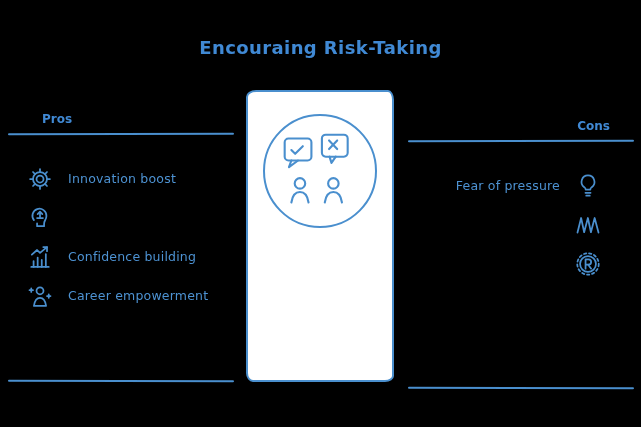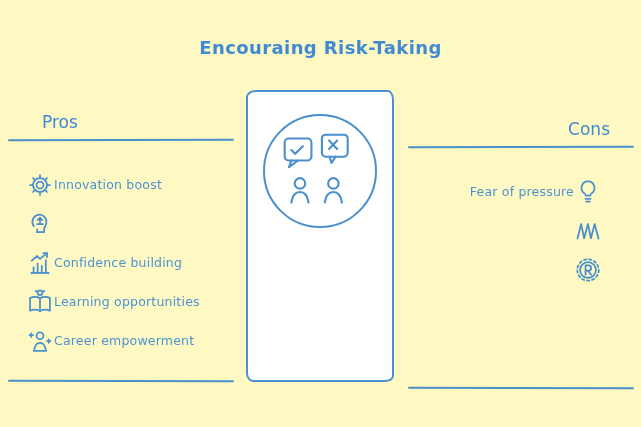--- a/index.html
+++ b/index.html
@@ -1,40 +1,40 @@
 <!DOCTYPE html>
 <html><head>
 <meta charset="utf-8">
 <style>
   * { margin:0; padding:0; box-sizing:border-box; }
   html,body { background:#ffffff; }
   .canvas {
-    position:relative; width:641px; height:427px; background:#fef9c3;
+    position:relative; width:641px; height:427px; background:#000000;
     font-family:"DejaVu Sans", sans-serif; color:#4a8fce; overflow:hidden;
   }
   .title {
     position:absolute; top:37px; left:0; width:100%; text-align:center;
     font-size:18px; font-weight:bold; letter-spacing:.4px; color:#4089d4;
   }
   .side-panel { position:absolute; top:112px; width:226px; height:270px; }
   .side-panel.left  { left:8px; }
   .side-panel.right { right:7px;margin-top:7px; }
-  .panel-header { font-size:17px; font-weight:normal; color:#4089d4; }
+  .panel-header { font-size:12px; font-weight:bold; color:#4089d4; }
   .left  .panel-header { margin-left:34px; }
   .right .panel-header { text-align:right; margin-right:24px; }
   .rule {
     height:2px; background:#4a8fce; border-radius:3px; margin-top:7px;
     transform:rotate(-.15deg);
   }
   .bottom-rule {
     position:absolute; bottom:0; left:0; right:0; height:2px;
     background:#4a8fce; border-radius:3px; transform:rotate(.12deg);
   }
   .items { margin-top:24px; }
-  .item { display:flex; align-items:center; height:39px; }
+  .item { display:flex; align-items:center; height:39px; gap:14px; }
   .left  .item { padding-left:18px; }
   .right .item { justify-content:flex-end; padding-right:32px; }
   .icon { width:28px; height:28px; display:flex; align-items:center; justify-content:center; flex:0 0 auto; }
   .icon svg { width:28px; height:28px; display:block; }
   .icon svg * {
     stroke:#4a8fce; fill:none; stroke-width:1.5;
     stroke-linecap:round; stroke-linejoin:round;
   }
   .label { font-size:12.5px; color:#4d92d2; letter-spacing:.2px; white-space:nowrap; }
 
@@ -87,31 +87,20 @@
         <div class="item">
     <span class="icon">
             <svg viewBox="0 0 24 24">
               <path d="M4.5 20.5h15"></path>
               <path d="M6.5 20.5v-5M10 20.5v-8M13.5 20.5v-6M17 20.5V9.5"></path>
               <path d="M5 10l4.5-4 2.5 2.5L18 3.5"></path>
               <path d="M14.8 3.5H18V7"></path>
             </svg>
           </span>
     <span class="label">Confidence building</span>
-  </div>
-        <div class="item">
-    <span class="icon">
-            <svg viewBox="0 0 24 24">
-              <path d="M3.5 19.5V8.5c2.8-1.2 5.6-1.2 8.5.2 2.9-1.4 5.7-1.4 8.5-.2v11c-2.8-1.2-5.6-1.2-8.5.2-2.9-1.4-5.7-1.4-8.5-.2z"></path>
-              <path d="M12 8.7v11"></path>
-              <circle cx="12" cy="4" r="2"></circle>
-              <path d="M9 3l-.8-.6M15 3l.8-.6"></path>
-            </svg>
-          </span>
-    <span class="label">Learning opportunities</span>
   </div>
         <div class="item">
     <span class="icon">
             <svg viewBox="0 0 24 24">
               <circle cx="12" cy="7.5" r="3"></circle>
               <path d="M6.8 20.5c.6-4.5 2.7-7 5.2-7s4.6 2.5 5.2 7z"></path>
               <path d="M4.5 5.5v3M3 7h3M19.5 10.5v3M18 12h3"></path>
             </svg>
           </span>
     <span class="label">Career empowerment</span>

